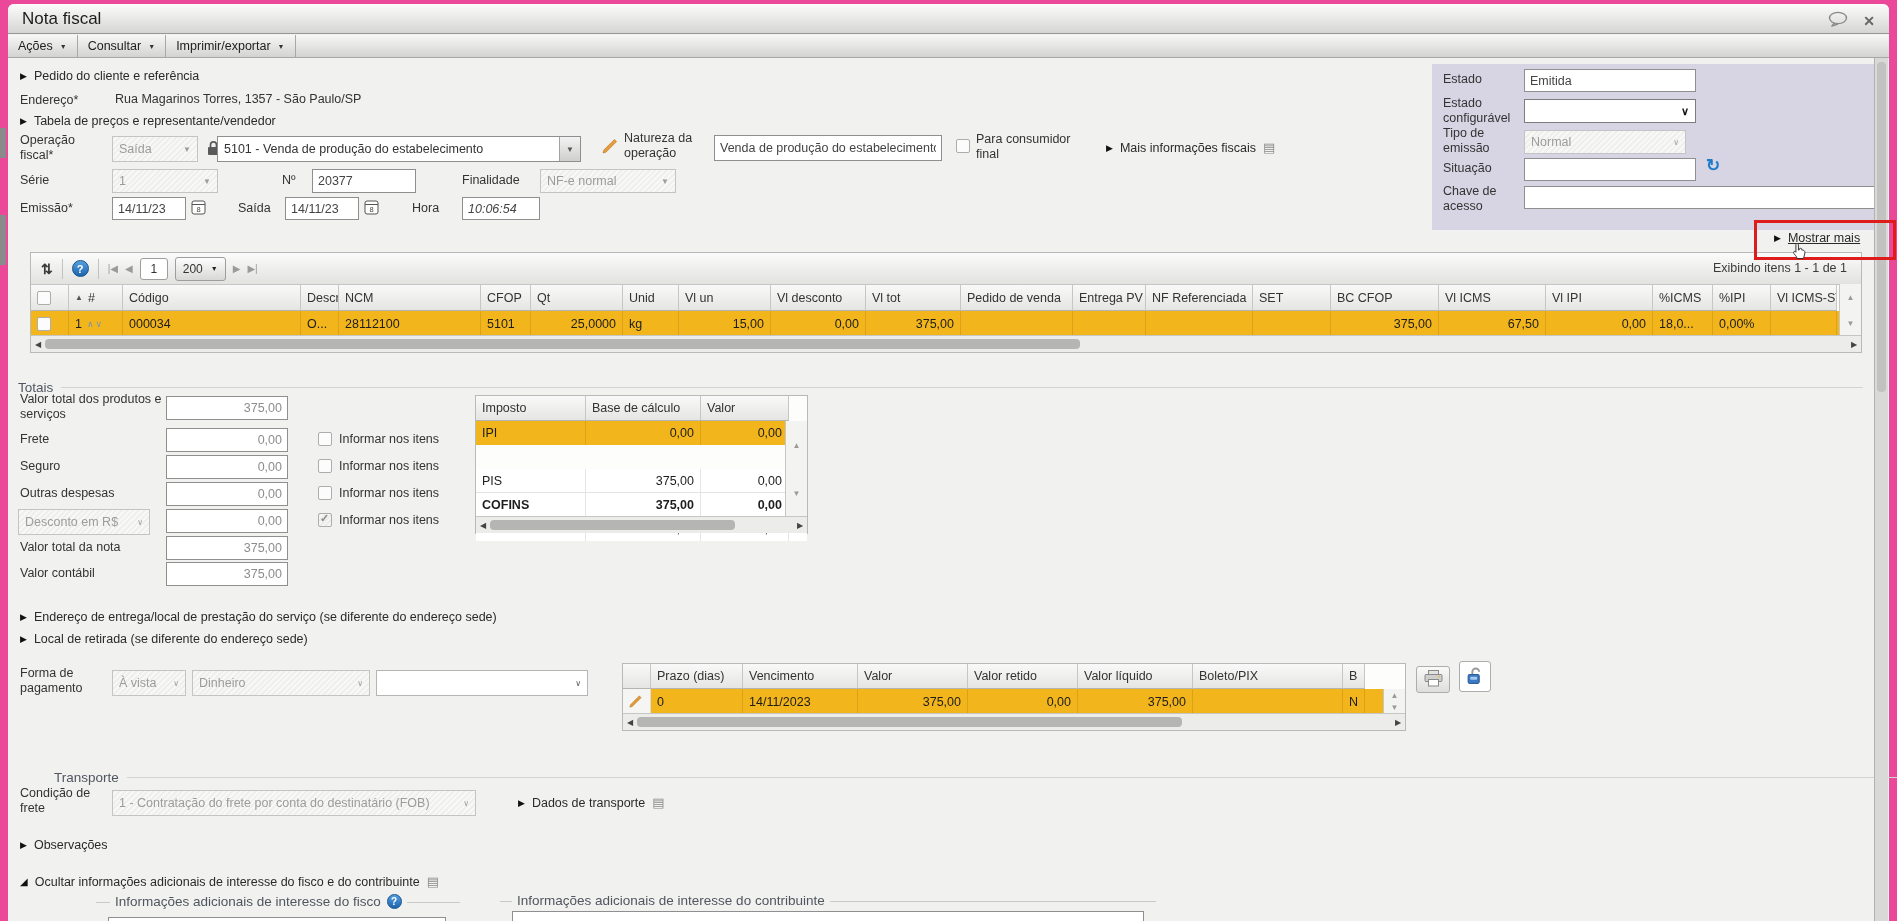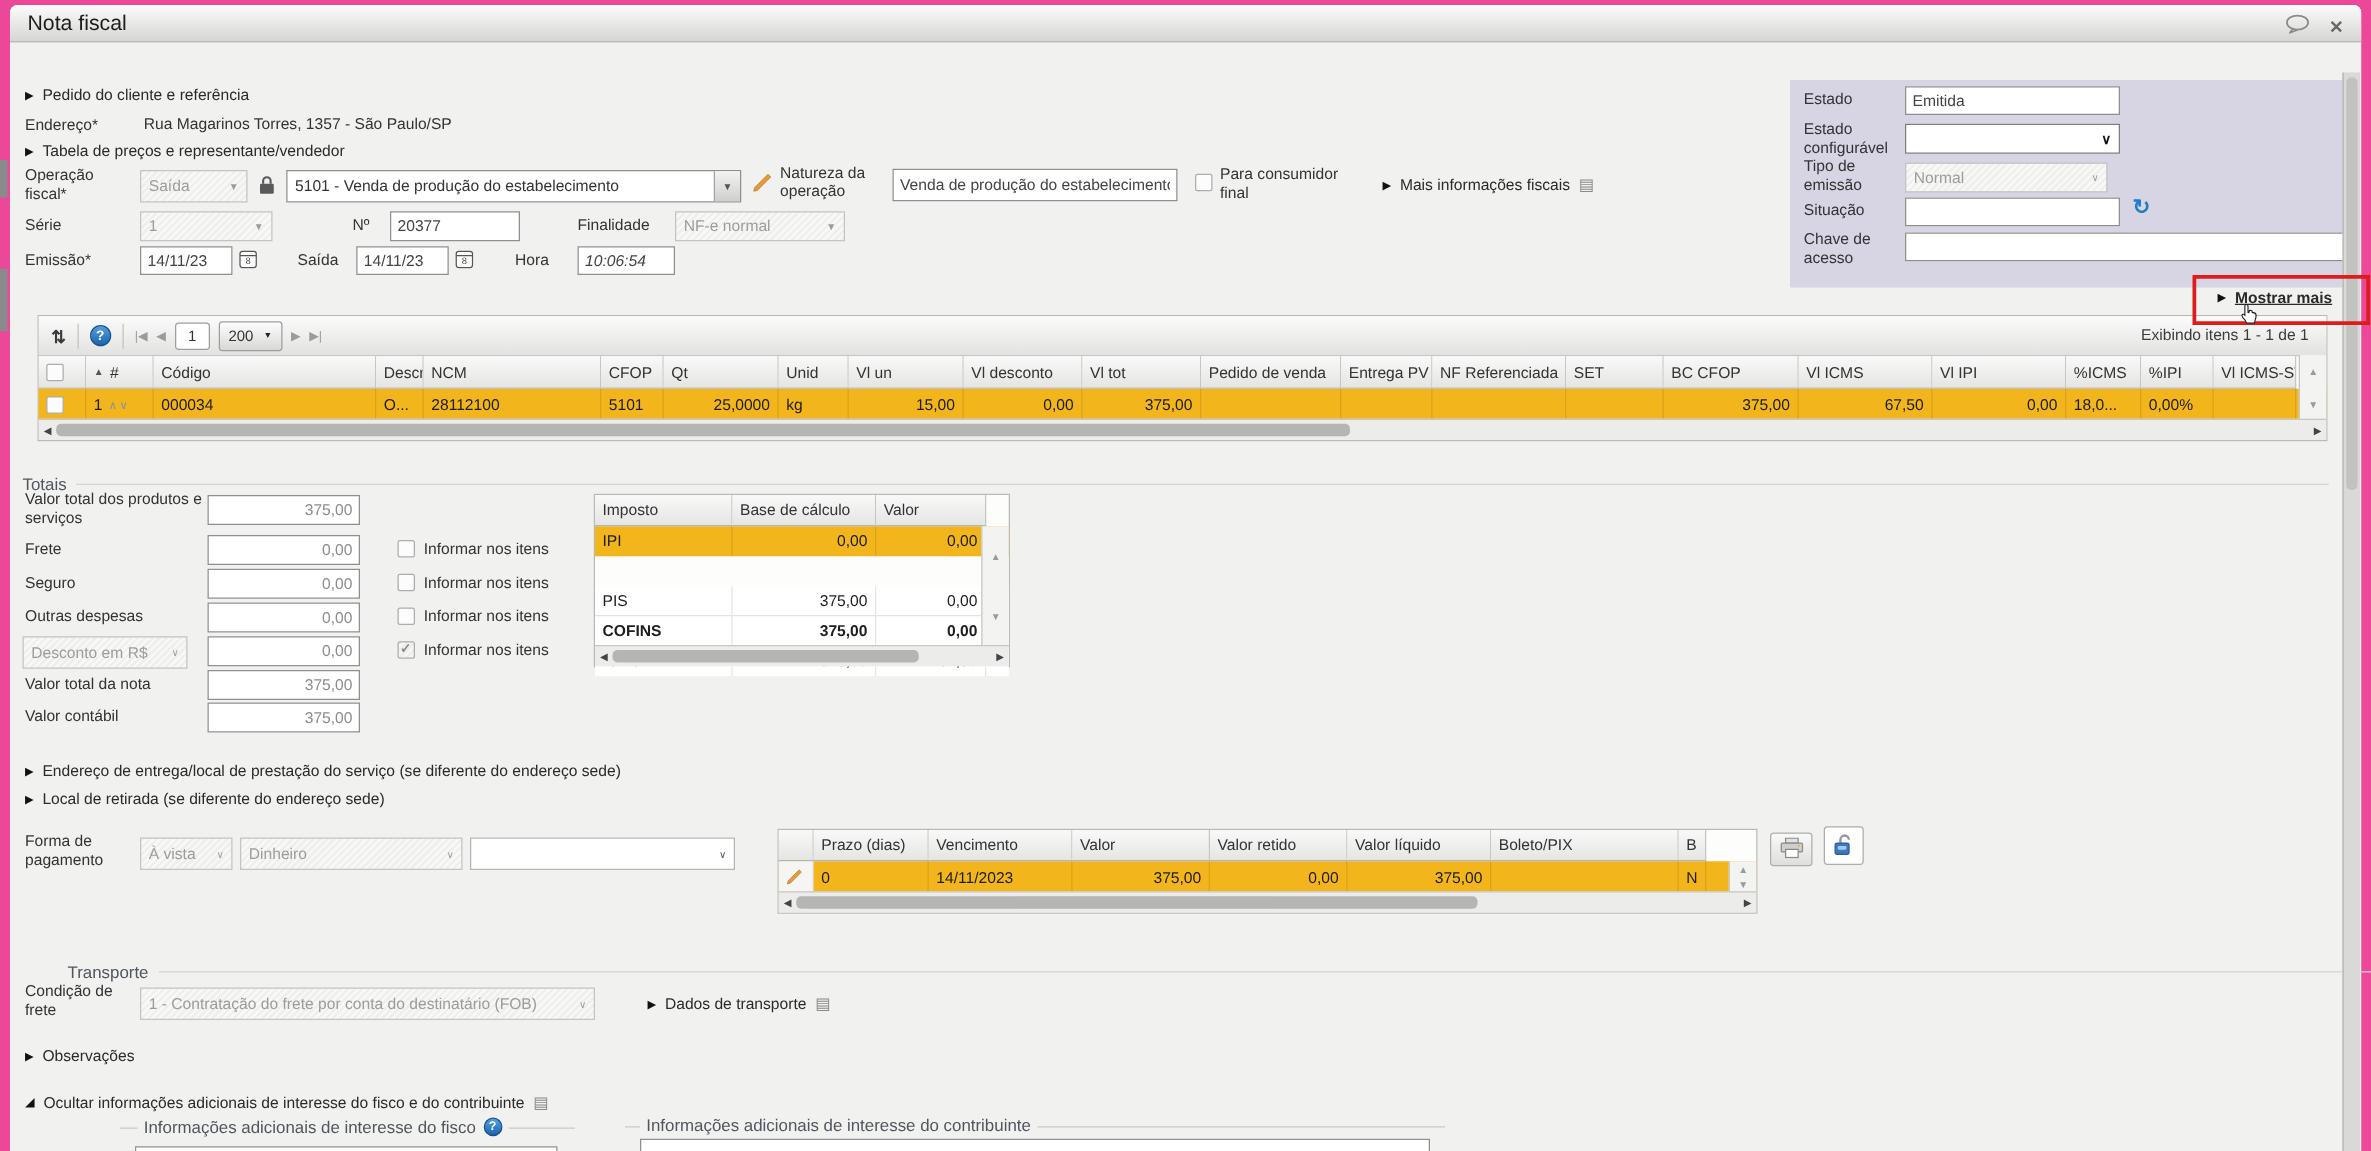--- a/index.html
+++ b/index.html
@@ -108,20 +108,34 @@
         <span>
           <svg width="22" height="17" viewBox="0 0 22 17">
               <ellipse cx="11" cy="7" rx="8.5" ry="5.6" fill="none" stroke="#8a8a8a" stroke-width="1.4"></ellipse>
               <path d="M7.5 11.8l-2.6 3.4 6-2.2" fill="none" stroke="#8a8a8a" stroke-width="1.4" stroke-linejoin="round"></path>
             </svg>
         </span>
         <span class="close-x">✕</span>
       </div>
     </div>
 
+    <div class="menubar">
+      <div class="menu-btn">
+        <span>Ações</span>
+          <span class="ar">▼</span>
+      </div>
+      <div class="menu-btn">
+        <span>Consultar</span>
+          <span class="ar">▼</span>
+      </div>
+      <div class="menu-btn">
+        <span>Imprimir/exportar</span>
+          <span class="ar">▼</span>
+      </div>
+    </div>
 
     <div class="clink" style="left:12px;top:65px;">
       <span class="tri">▶</span>
       <span>Pedido do cliente e referência</span>
     </div>
     <div class="lbl" style="left:12px;top:89px;">Endereço*</div>
     <div class="lbl" style="left:107px;top:88px;">Rua Magarinos Torres, 1357 - São Paulo/SP</div>
     <div class="clink" style="left:12px;top:110px;">
       <span class="tri">▶</span>
       <span>Tabela de preços e representante/vendedor</span>
@@ -131,21 +145,21 @@
     <div class="sel dis" style="left:104px;top:132px;width:86px;height:26px;">
       <span>Saída</span>
         <span class="ar">▼</span>
     </div>
     <span class="abs" style="left:199px;top:136px;">
       <svg width="13" height="16" viewBox="0 0 13 16">
           <path d="M3.5 7V4.8a3 3 0 016 0V7" fill="none" stroke="#5a5a5a" stroke-width="1.7"></path>
           <rect x="1" y="7" width="11" height="8" rx="1" fill="#5a5a5a"></rect>
         </svg>
     </span>
-    <div class="combo" style="left:221px;top:132px;width:364px;">
+    <div class="combo" style="left:209px;top:132px;width:364px;">
       <span class="cv">5101 - Venda de produção do estabelecimento</span>
       <span class="cbtn">▼</span>
     </div>
     <span class="abs" style="left:594px;top:134px;">
       <svg width="16" height="16" viewBox="0 0 16 16">
           <path d="M1 15l3-.8L14.6 3.6 12.4 1.4 1.8 12z" fill="#e59a3c" stroke="#b97a22" stroke-width="0.6"></path>
         </svg>
     </span>
     <div class="lbl" style="left:616px;top:127px;width:92px;">Natureza da operação</div>
     <input class="inp" style="left: 706px; top: 131px; width: 228px; height: 26px;" value="Venda de produção do estabelecimento">
@@ -206,21 +220,21 @@
       </div>
       <div class="sp-lbl" style="top:97px;">Situação</div>
       <input class="inp" style="left: 92px; top: 94px; width: 172px;" value="">
       <span class="abs" style="left:274px;top:91px;font-size:17px;font-weight:bold;color:#1f7cc9;">↻</span>
       <div class="sp-lbl" style="top:120px;">Chave de acesso</div>
       <input class="inp" style="left: 92px; top: 122px; width: 354px;" value="">
     </div>
 
     <div class="clink" style="left:1766px;top:227px;z-index:41;">
       <span class="tri">▶</span>
-      <span style="text-decoration:underline;font-weight:bold;">Mostrar mais</span>
+      <span style="text-decoration:underline;">Mostrar mais</span>
     </div>
     <div class="redbox"></div>
     <span class="abs" style="left:1784px;top:238px;z-index:42;">
       <svg width="15" height="18" viewBox="0 0 15 18">
           <path d="M5 1.5c.9 0 1.4.6 1.4 1.5v5l.7.1.2-1.2c.1-.8 2.4-.8 2.4.1l.1 1 .8.1c.9.1 2.3.7 2.3 2.2 0 .8-.3 2.3-.7 3.6-.4 1.4-.8 2.6-.8 2.6H5.2s-.4-1.3-1.3-2.6C3 13 1.6 11.5 1.6 10.4c0-1 1.2-1.3 1.9-.6l.4.4V3c0-.9.3-1.5 1.1-1.5z" fill="#fff" stroke="#222" stroke-width="0.9"></path>
         </svg>
     </span>
 
 
     <div class="ptable" style="left:22px;top:248px;width:1832px;height:101px;">

